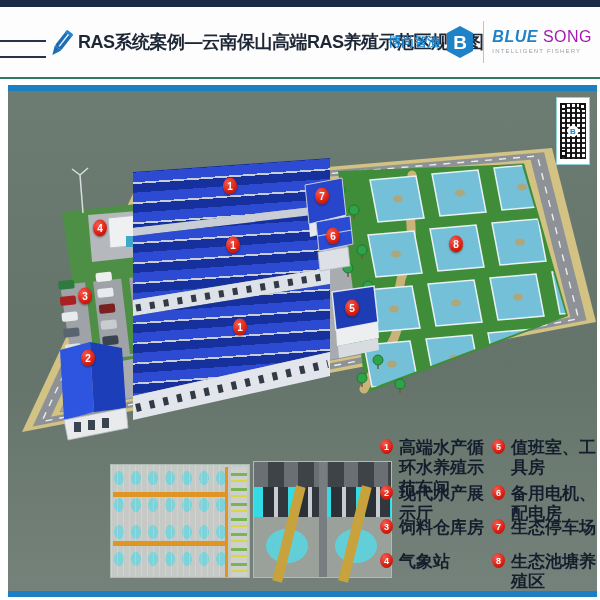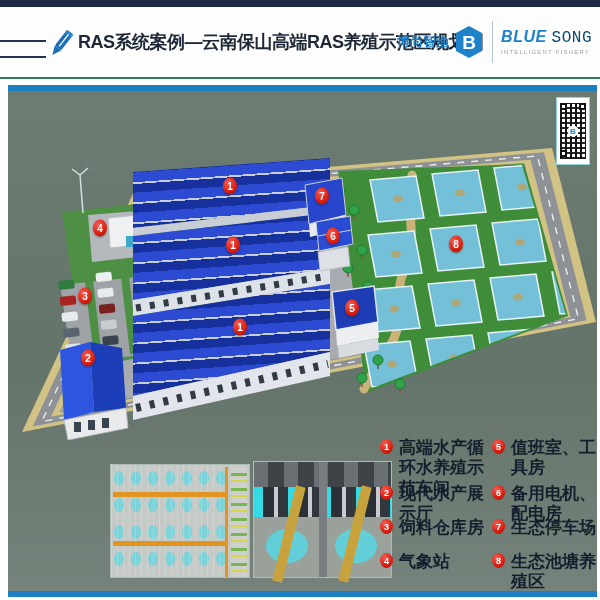--- a/index.html
+++ b/index.html
@@ -18,21 +18,21 @@
   .title{position:absolute;left:78px;top:0;height:70px;display:flex;align-items:center;
     font-size:18px;font-weight:bold;color:#1d2736;letter-spacing:-0.5px;white-space:nowrap;}
   .logo{position:absolute;right:8px;top:0;height:70px;display:flex;align-items:center;gap:5px;}
   .logo-cn{display:flex;flex-direction:row;line-height:1.1;color:var(--logo-blue);
     font-size:13px;font-weight:bold;text-align:right;}
   .logo-shield{width:30px;height:34px;}
   .logo-div{width:1px;height:42px;background:#b9c5cd;margin:0 3px;}
   .logo-en{display:flex;flex-direction:column;line-height:1.05;}
   .logo-en .row1{font-size:16px;letter-spacing:0.5px;}
   .logo-en .row1 .b1{color:var(--logo-blue);font-weight:bold;font-style:italic;}
-  .logo-en .row1 .b2{color:#0c4a6e;font-family:Liberation Mono, monospace;}
+  .logo-en .row1 .b2{color:#a21caf;}
   .logo-en .row2{font-size:6px;color:#9aa4ac;letter-spacing:1.2px;margin-top:2px;}
   .teal-line{position:absolute;left:0;top:77px;width:600px;height:2px;background:var(--teal-line);}
   
   .panel{position:absolute;left:8px;top:85px;width:589px;height:512px;}
   .panel .bar{position:absolute;left:0;width:100%;background:var(--accent-blue);}
   .panel .bar.t{top:0;height:6px}.panel .bar.b{bottom:0;height:6px}
   .panel-content{position:absolute;left:0;top:6px;width:589px;height:500px;overflow:hidden;
     background:var(--scene-bg);}
   #scene-svg{position:absolute;left:0;top:0;}
   

